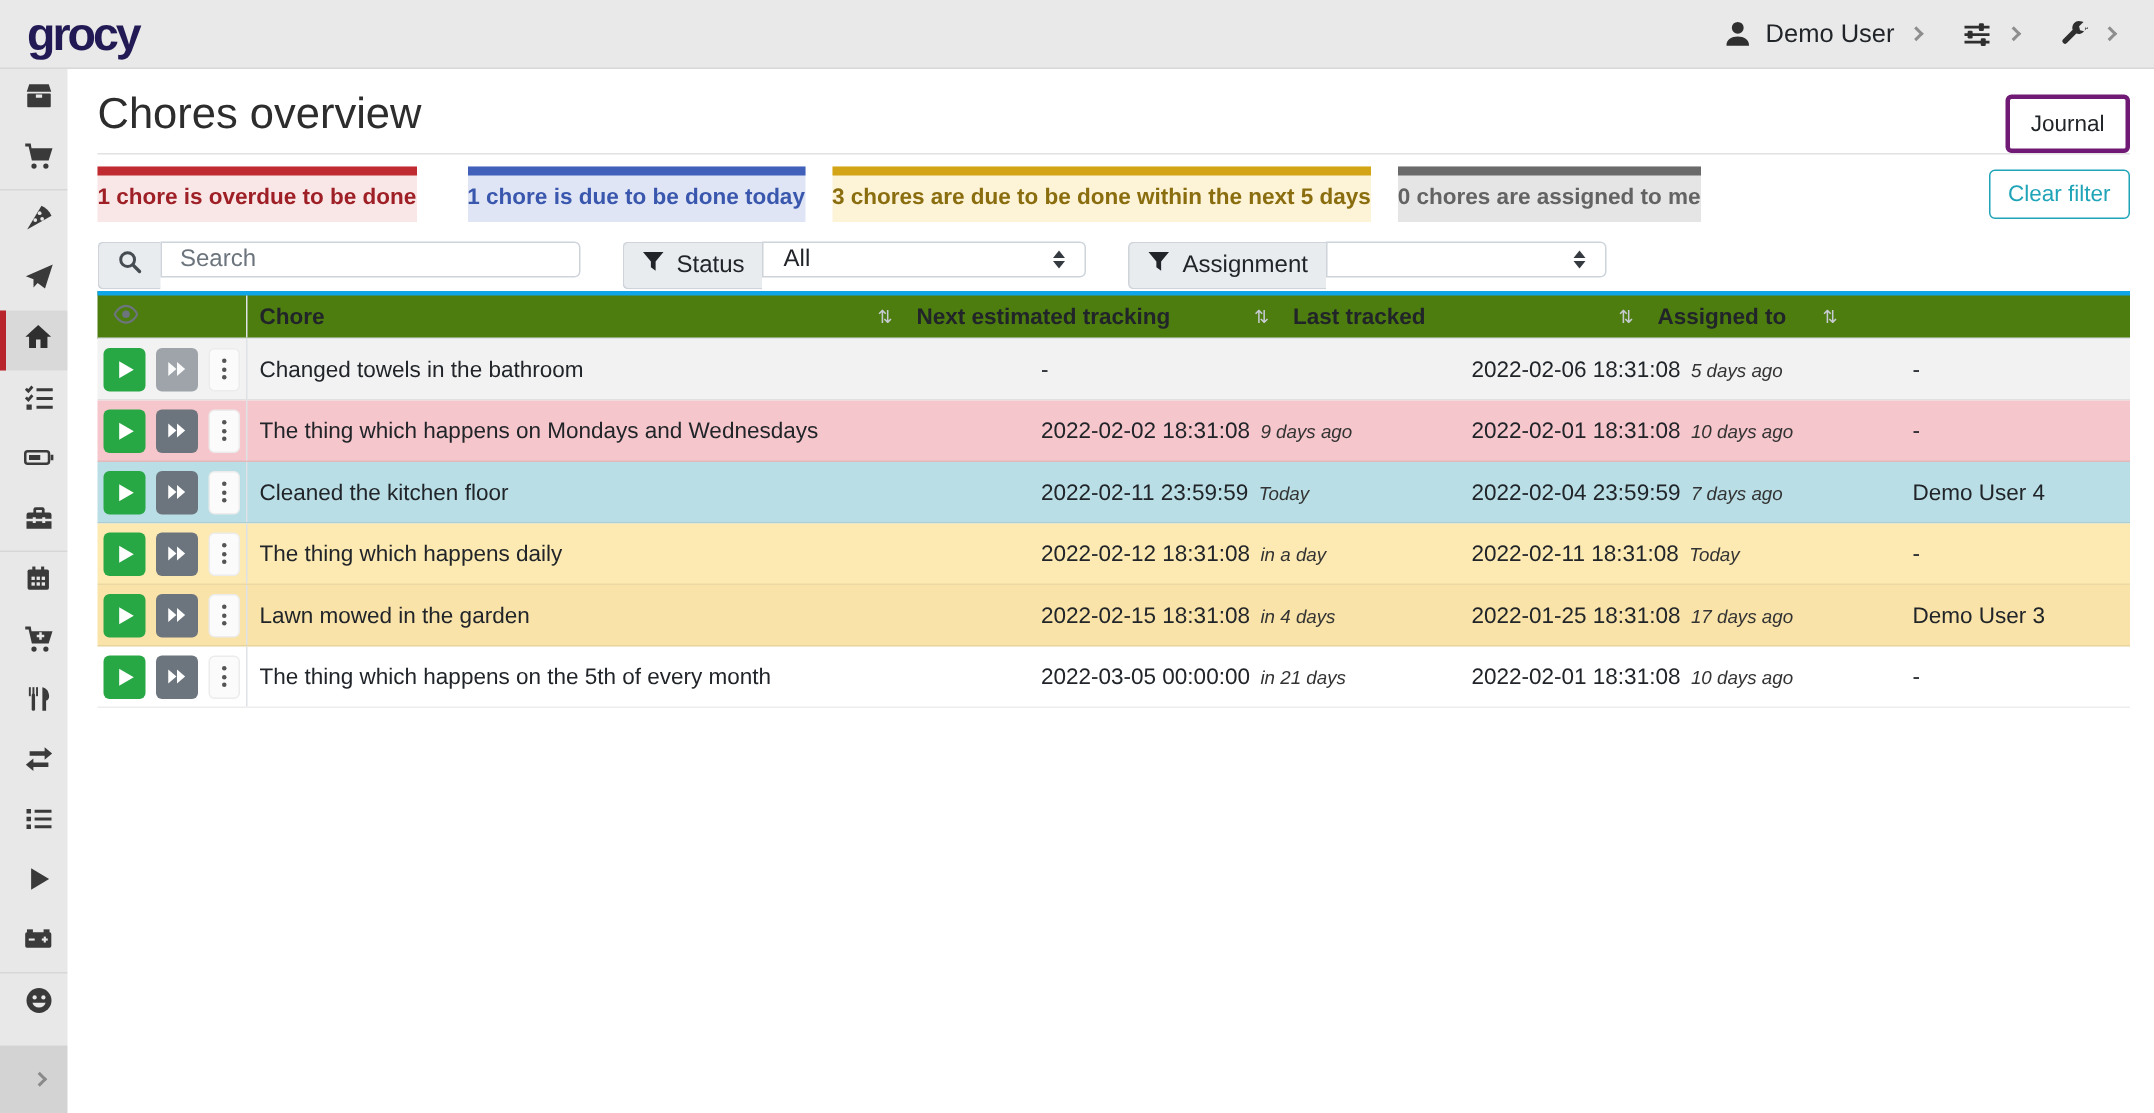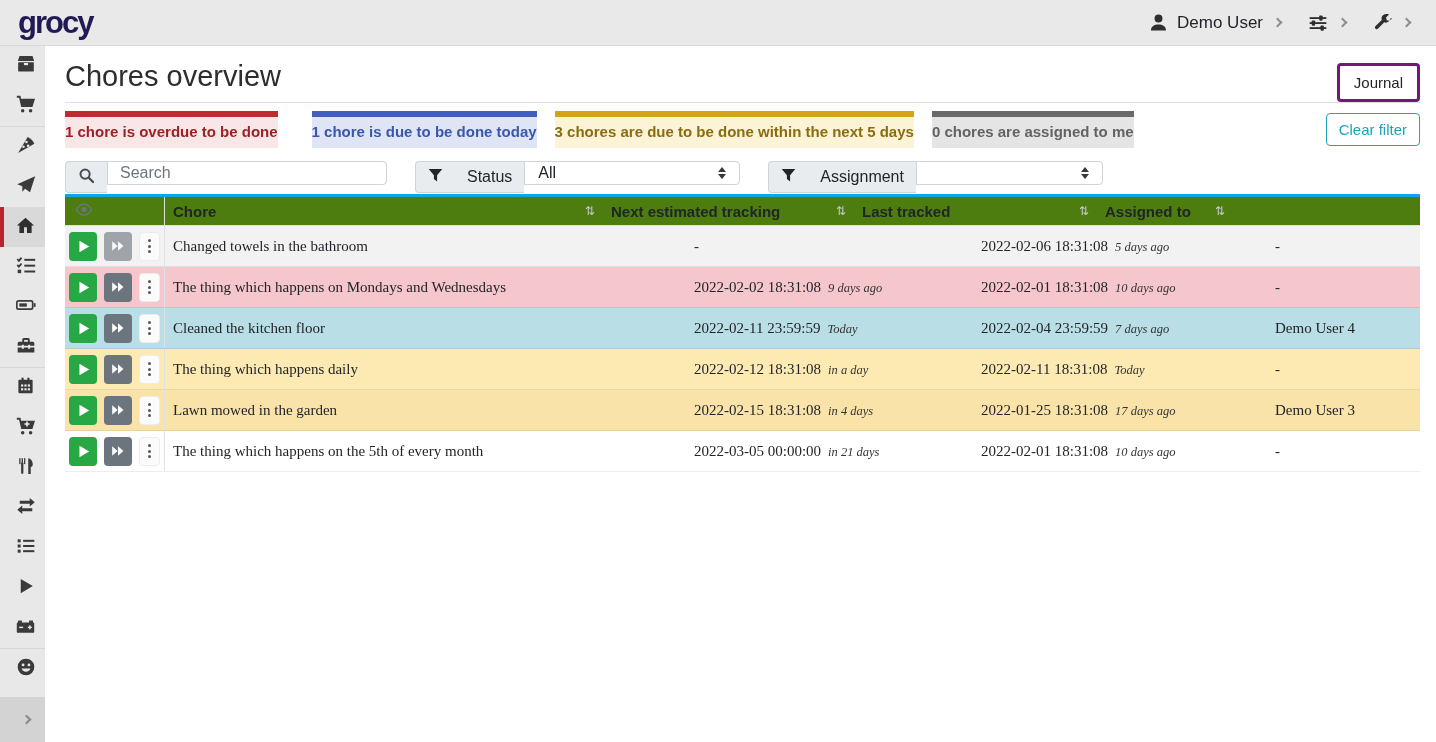--- a/index.html
+++ b/index.html
@@ -41,42 +41,42 @@
   .banners { display:flex; align-items:stretch; gap:18px; margin-top:8px; }
   .banner { border-top:6px solid; padding:6px 0 8px; font-weight:bold; font-size:15px; white-space:nowrap; display:flex; align-items:center; cursor:pointer; }
   .b-red    { border-color:#bf2b30; background:#f9e6e6; color:#9e2026; }
   .b-blue   { border-color:#4060ba; background:#dfe5f5; color:#3a57ae;margin-left:16px; }
   .b-yellow { border-color:#d4a417; background:#fdf3d7; color:#8a6d0e; }
   .b-gray   { border-color:#6a6a6a; background:#e5e5e5; color:#636363; }
   .btn-clear { margin-left:auto; align-self:center; background:#fff; border:1px solid #1fa4b8; color:#1fa4b8; border-radius:4px; padding:7px 12px; font-size:15px; cursor:pointer; font-family:inherit; }
   
   .filter-row { display:flex; gap:28px; margin:13px 0 0; }
   .input-group { display:flex; height:24px; }
-  .ig-prepend { display:flex; align-items:center; gap:24px; background:#e9ecef; border:1px solid #ced4da; border-right:0; border-radius:4px 0 0 4px; padding:15px 12px; font-size:16px; color:#212529; }
+  .ig-prepend { display:flex; align-items:center; gap:8px; background:#e9ecef; border:1px solid #ced4da; border-right:0; border-radius:4px 0 0 4px; padding:15px 12px; font-size:16px; color:#212529; }
   .ig-input { border:1px solid #ced4da; border-radius:0 4px 4px 0; padding:0 12px; font-size:16px; width:280px; color:#495057; outline:none; font-family:inherit; }
   .ig-input::placeholder { color:#6c757d; opacity:1; }
   .ig-select { border:1px solid #ced4da; border-radius:0 4px 4px 0; display:flex; align-items:center; justify-content:space-between; padding:0 13px; background:#fff; font-size:16px; cursor:pointer; }
   .sel-status { width:216px; }
   .sel-assign { width:187px; }
   .updown { display:flex; flex-direction:column; gap:2px; }
   .tri-up   { width:0; height:0; border-left:4px solid transparent; border-right:4px solid transparent; border-bottom:5px solid #343a40; }
   .tri-down { width:0; height:0; border-left:4px solid transparent; border-right:4px solid transparent; border-top:5px solid #343a40; }
   
   .table-wrap { margin-top:9px; }
   .thead {
     display:grid; grid-template-columns:100px 438px 251px 243px 136px 1fr;
     height:32px; align-items:center; border-top:3px solid #0ea5e9; border-bottom:1px solid #dee2e6;
     font-weight:bold; font-size:15px; background:#4d7c0f;
   }
   .th { padding:0 8px; display:flex; align-items:center; justify-content:space-between; height:100%; cursor:pointer; }
   .th-controls { padding-left:10px; border-right:1px solid #dee2e6; display:flex; align-items:center; height:100%; }
   .sort { color:#c6ccd2; font-size:12px; font-weight:normal; }
   .trow {
     display:grid; grid-template-columns:100px 521px 287px 294px 1fr;
-    height:41px; align-items:center; border-bottom:1px solid rgba(0,0,0,0.07);font-family:Liberation Serif, serif;
+    height:41px; align-items:center; border-bottom:1px solid rgba(0,0,0,0.07);
   }
   .r-stripe { background:#f2f2f2; }
   .r-danger { background:#f5c6cb; }
   .r-info   { background:#b9dee5; }
   .r-warn1  { background:#fdeab2; }
   .r-warn2  { background:#f9e3a8; }
   .td { padding:0 8px; font-size:15px; display:flex; align-items:baseline; }
   .td-controls { display:flex; align-items:center; gap:7px; padding:0 0 0 4px; border-right:1px solid #dee2e6; height:100%; }
   .rel { font-size:12.5px; font-style:italic; margin-left:7px; color:#333; }
   .btn-track { width:28px; height:29px; background:#28a745; border:none; border-radius:4px; display:flex; align-items:center; justify-content:center; cursor:pointer; padding:0; }

